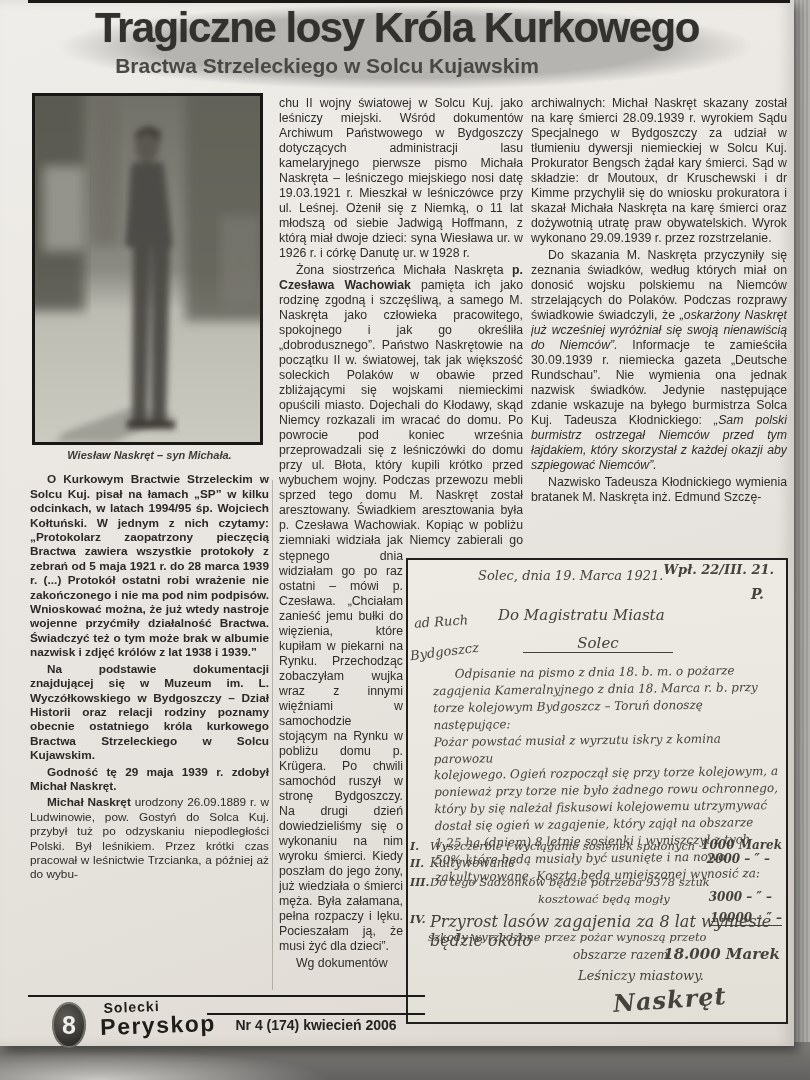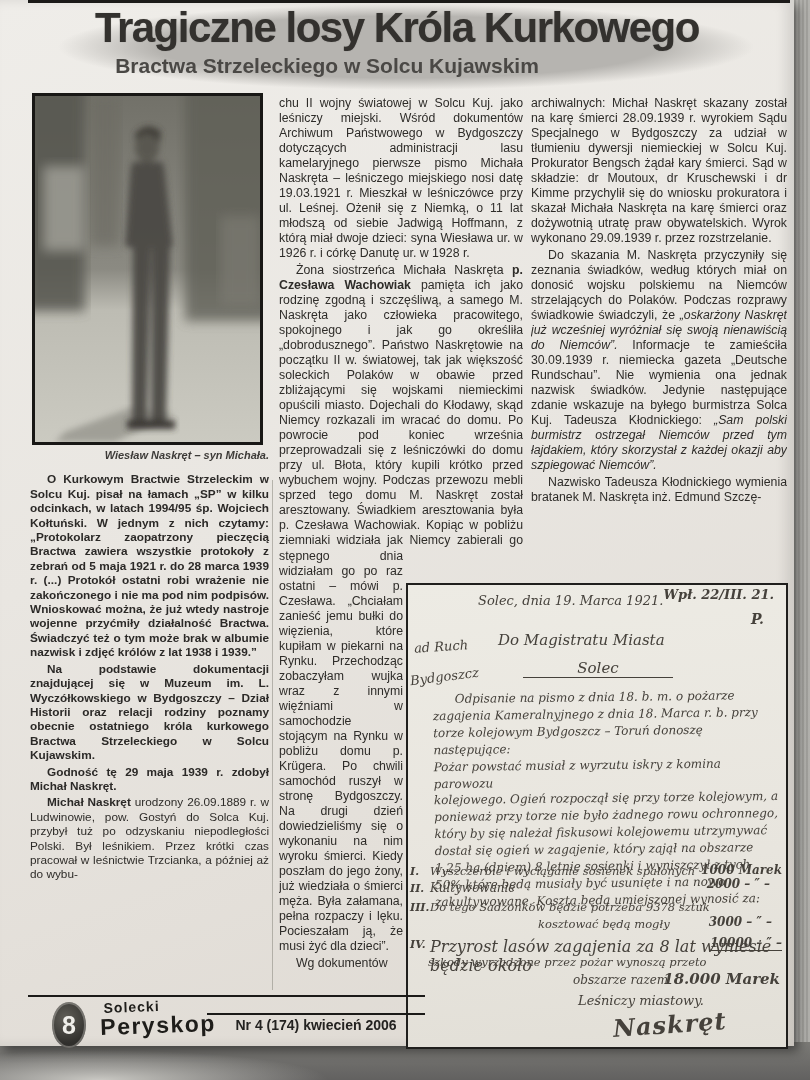--- a/index.html
+++ b/index.html
@@ -48,36 +48,36 @@
   .ind{text-indent:17px;}
   .col1{left:30px;top:93px;width:239px;font-size:11.8px;line-height:14.4px;font-weight:bold;color:#2b2927;}
   .col2{left:279px;top:96px;width:244px;height:452px;overflow:hidden;font-size:12.3px;line-height:15px;}
   .col2n{left:279px;top:549px;width:124px;height:450px;overflow:hidden;font-size:12.3px;line-height:15px;}
   .col3{left:531px;top:96px;width:256px;height:460px;overflow:hidden;font-size:12.3px;line-height:15px;}
   .q{font-style:italic;}
   .vrule{position:absolute;left:272px;top:480px;width:1px;height:510px;background:#8a8880;opacity:.55;}
   
   .photo{margin:0 0 3px 2px;width:231px;height:352px;border:3px solid #181715;background:#8d8c86;box-sizing:border-box;}
   .photo svg{display:block;width:100%;height:100%;}
-  .caption{font-size:11px;font-style:italic;text-align:right;color:#3d3b38;margin:0 0 10px 0;}
+  .caption{font-size:11px;font-style:italic;text-align:center;color:#3d3b38;margin:0 0 10px 0;}
   
   .sect{
     position:relative;width:239px;height:98px;margin:6px 0 6px 0;
     display:flex;flex-direction:column;align-items:center;justify-content:center;
   }
   .sect:before{
     content:"";position:absolute;inset:0;
     background:radial-gradient(closest-side,#b2b0ac 70%,rgba(178,176,172,0) 100%);
   }
   .sect div{position:relative;font-size:25px;font-weight:bold;line-height:30px;color:#26241f;}
   
   .letter{
     position:absolute;left:406px;top:558px;width:382px;height:466px;box-sizing:border-box;
     border:2px solid #201f1d;background:linear-gradient(175deg,#edebe4 0%,#e8e5de 60%,#e2dfd7 100%);
-    font-family:"DejaVu Serif", serif;font-style:italic;color:#45413b;font-size:12px;margin-top:25px;
+    font-family:"DejaVu Serif", serif;font-style:italic;color:#45413b;font-size:12px;
   }
   .letter .abs{position:absolute;}
   .hw-lines{position:absolute;left:26px;top:104px;width:348px;line-height:16.9px;transform:rotate(-0.7deg);}
   .hw-lines div:first-child{margin-left:22px;}
   .rn{font-size:11px;font-weight:bold;}
   .amount{font-weight:bold;}
   .sig{font-size:24px;font-weight:bold;transform:rotate(-4deg);letter-spacing:1px;}
   .u{border-bottom:1px solid #45413b;}
   
   .f-rule1{position:absolute;left:28px;top:995px;width:397px;height:2px;background:#1b1a18;}

